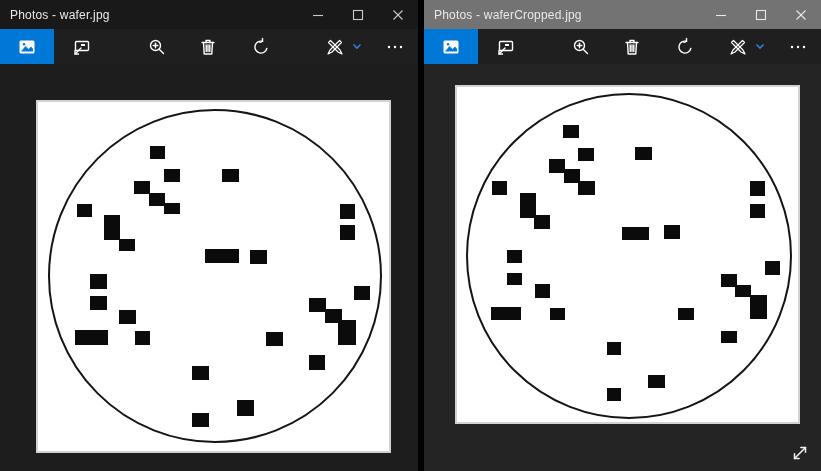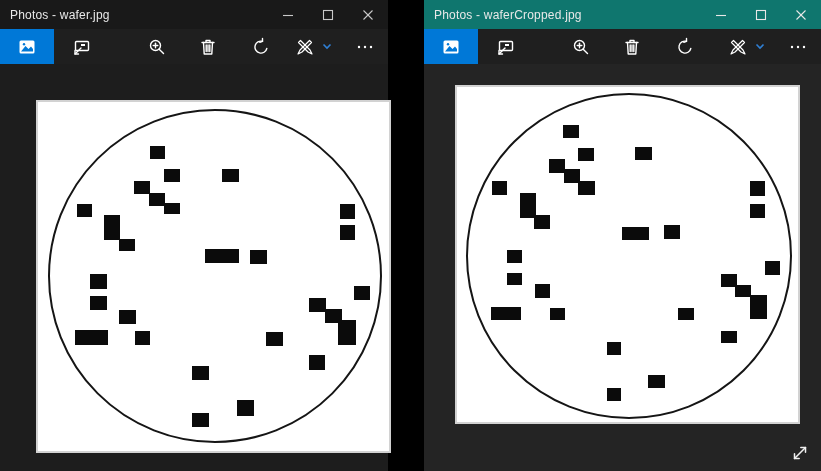--- a/index.html
+++ b/index.html
@@ -1,19 +1,19 @@
 <!DOCTYPE html>
 <html><head>
 <meta charset="utf-8">
 <style>
   html,body{margin:0;padding:0;background:#000;}
   body{width:821px;height:471px;position:relative;overflow:hidden;
        font-family:"Liberation Sans",sans-serif;-webkit-font-smoothing:antialiased;}
   .window{position:absolute;top:0;height:471px;display:flex;flex-direction:column;}
-  .window-left{left:0;width:388px;}
+  .window-left{left:0;width:418px;}
   .window-right{left:424px;width:397px;}
   .titlebar{height:29px;flex:0 0 29px;display:flex;align-items:center;color:#e8e8e8;}
   .title-text{font-size:12px;padding-left:10px;white-space:nowrap;letter-spacing:.2px;}
   .win-controls{margin-left:auto;display:flex;height:100%;}
   .win-btn{width:40px;height:100%;display:flex;align-items:center;justify-content:center;}
   .win-btn svg{stroke:#e8e8e8;stroke-width:1.1;fill:none;}
   .window-left .win-btn svg{stroke:#c9c9c9;}
   .toolbar{height:35px;flex:0 0 35px;background:#1f1f1f;display:flex;align-items:center;padding-right:6px;}
   .see-all-btn{width:54px;height:35px;background:#0078d7;display:flex;align-items:center;justify-content:center;}
   .tool-btn{width:34px;height:35px;display:flex;align-items:center;justify-content:center;}
@@ -143,21 +143,21 @@
       <div class="defect" style="left: 271px; top: 196px; width: 17px; height: 14px;"></div>
       <div class="defect" style="left: 287px; top: 207px; width: 17px; height: 14px;"></div>
       <div class="defect" style="left: 300px; top: 218px; width: 18px; height: 25px;"></div>
       <div class="defect" style="left: 228px; top: 230px; width: 17px; height: 14px;"></div>
       <div class="defect" style="left: 271px; top: 253px; width: 16px; height: 15px;"></div>
       <div class="defect" style="left: 199px; top: 298px; width: 17px; height: 16px;"></div>
     </div>
 </div>
 
 <div class="window window-right">
-  <div class="titlebar" style="background: #0f766e;">
+  <div class="titlebar" style="background: #737373;">
     <span class="title-text">Photos - waferCropped.jpg</span>
     <div class="win-controls">
       <div class="win-btn">
         <svg width="12" height="12">
             <line x1="1" y1="6.5" x2="11" y2="6.5"></line>
           </svg>
       </div>
       <div class="win-btn">
         <svg width="12" height="12">
             <rect x="1.5" y="1.5" width="9" height="9"></rect>

